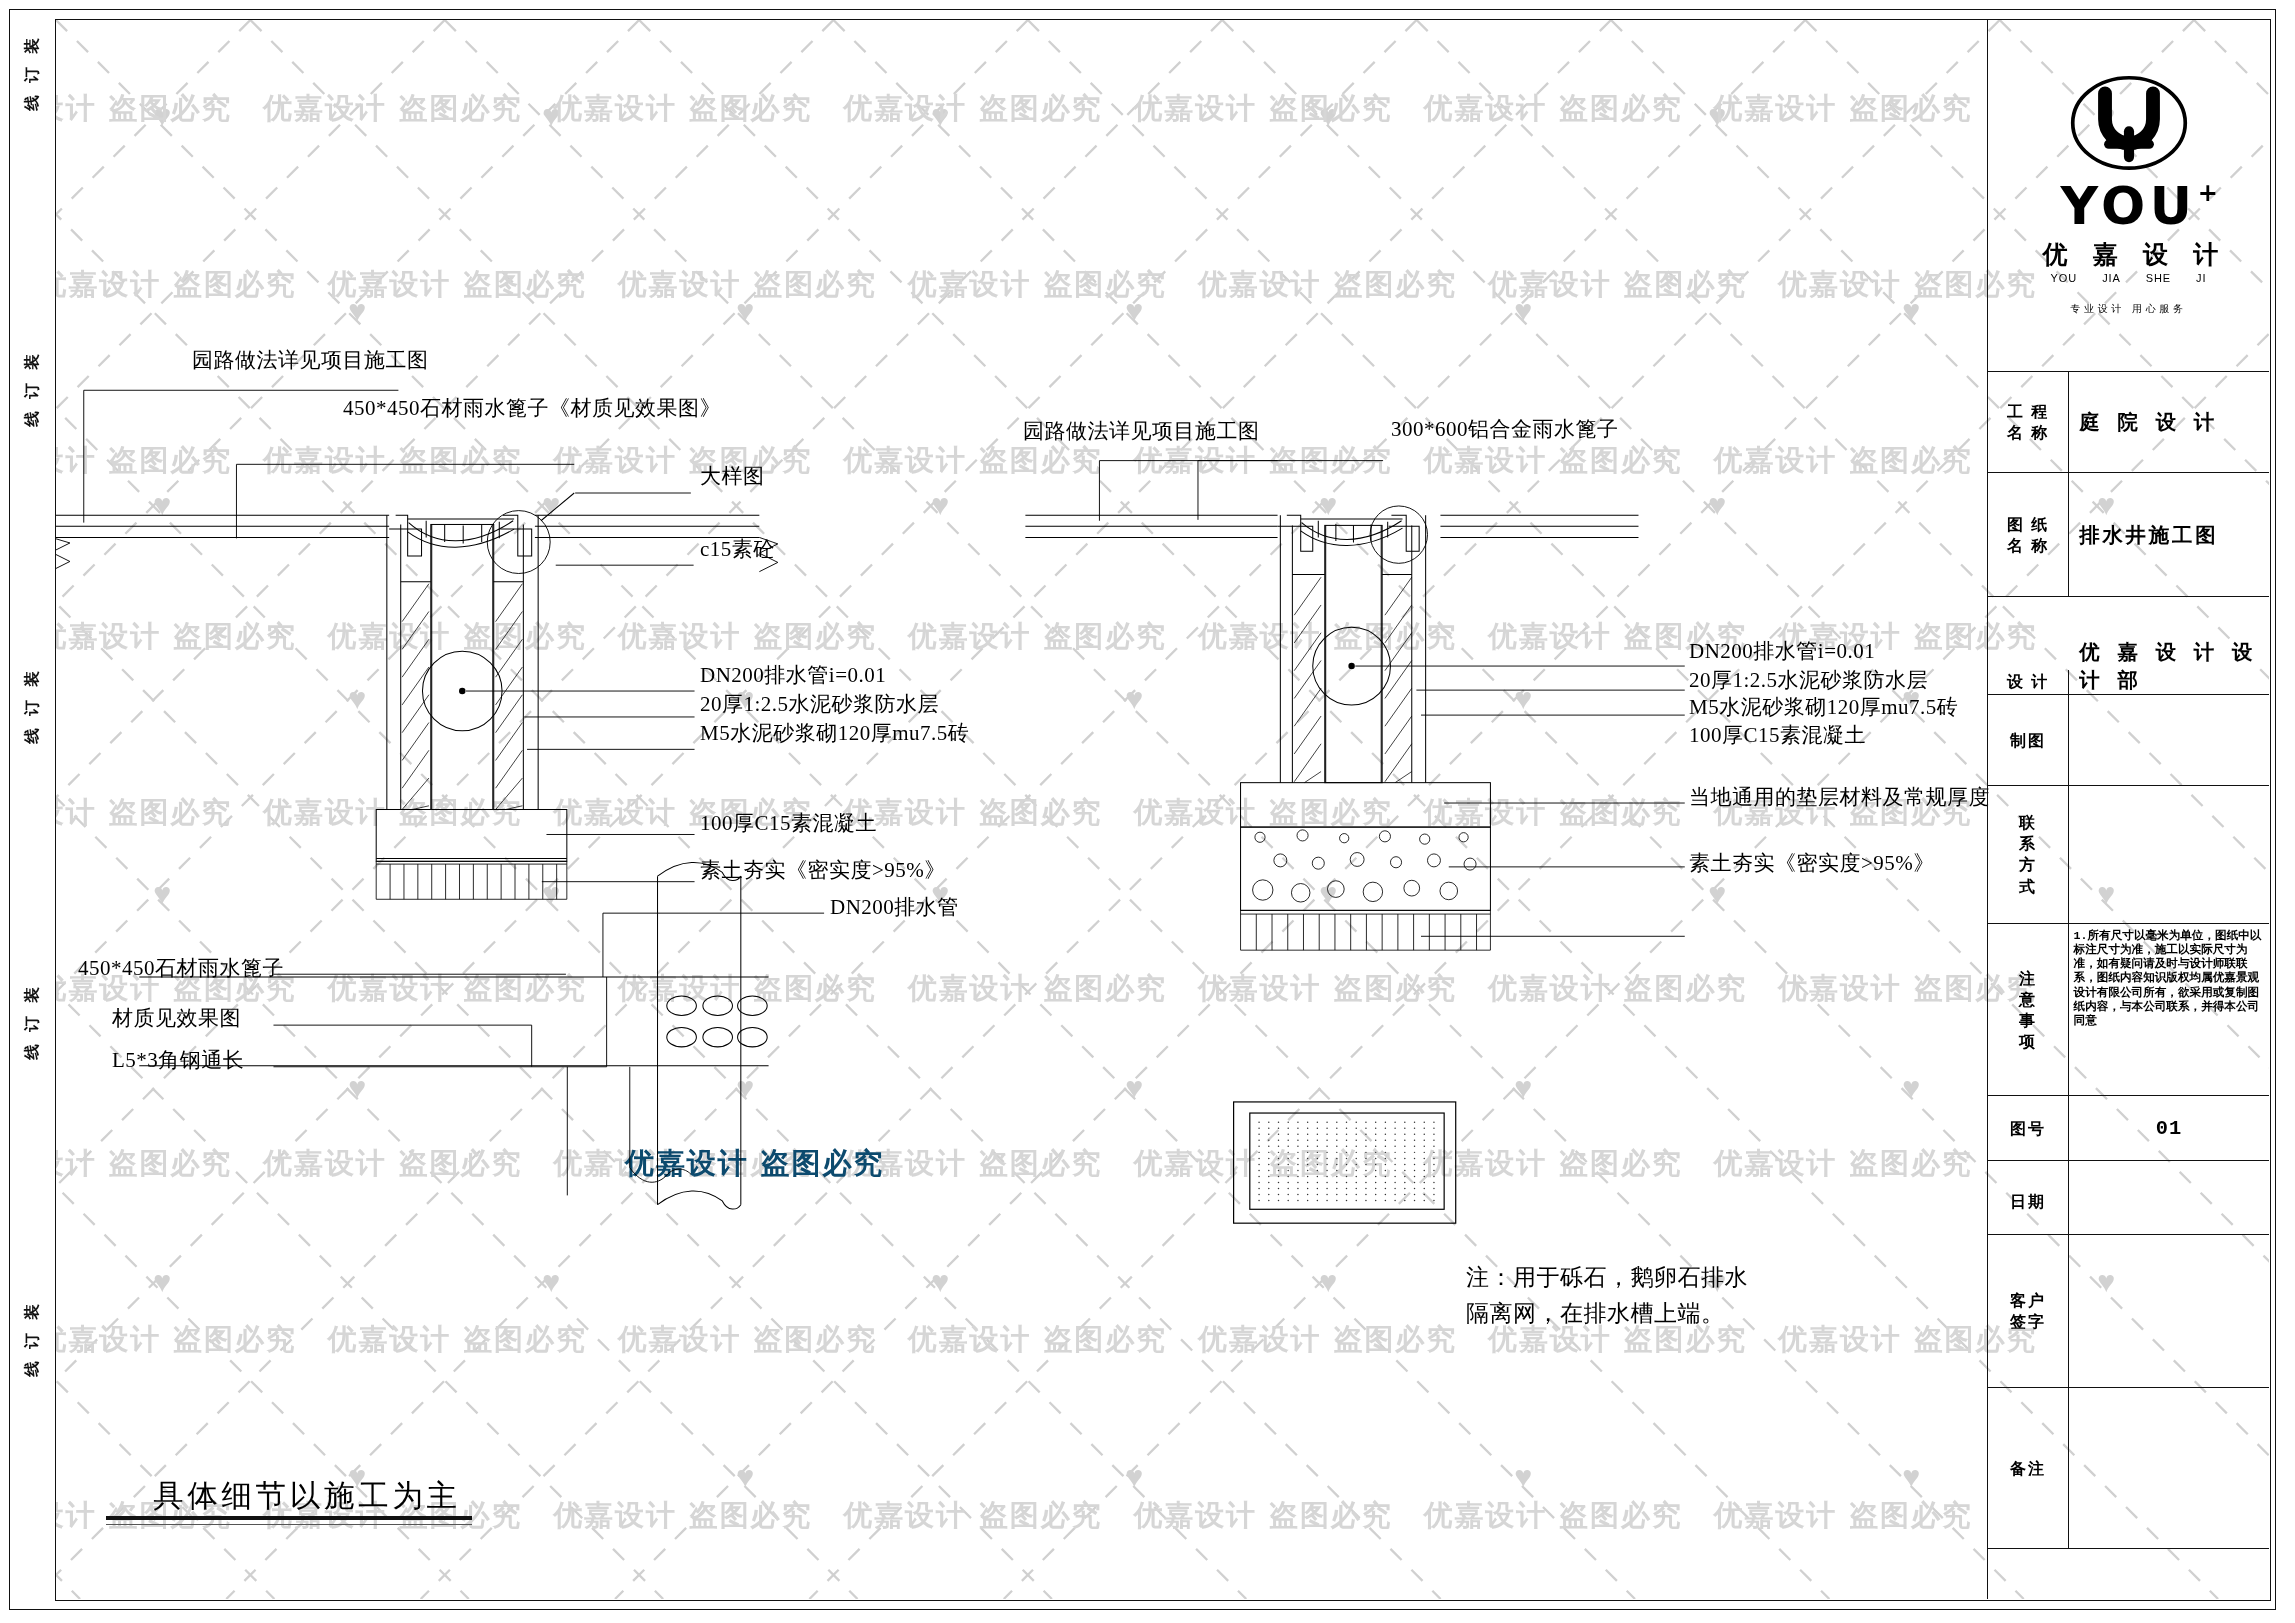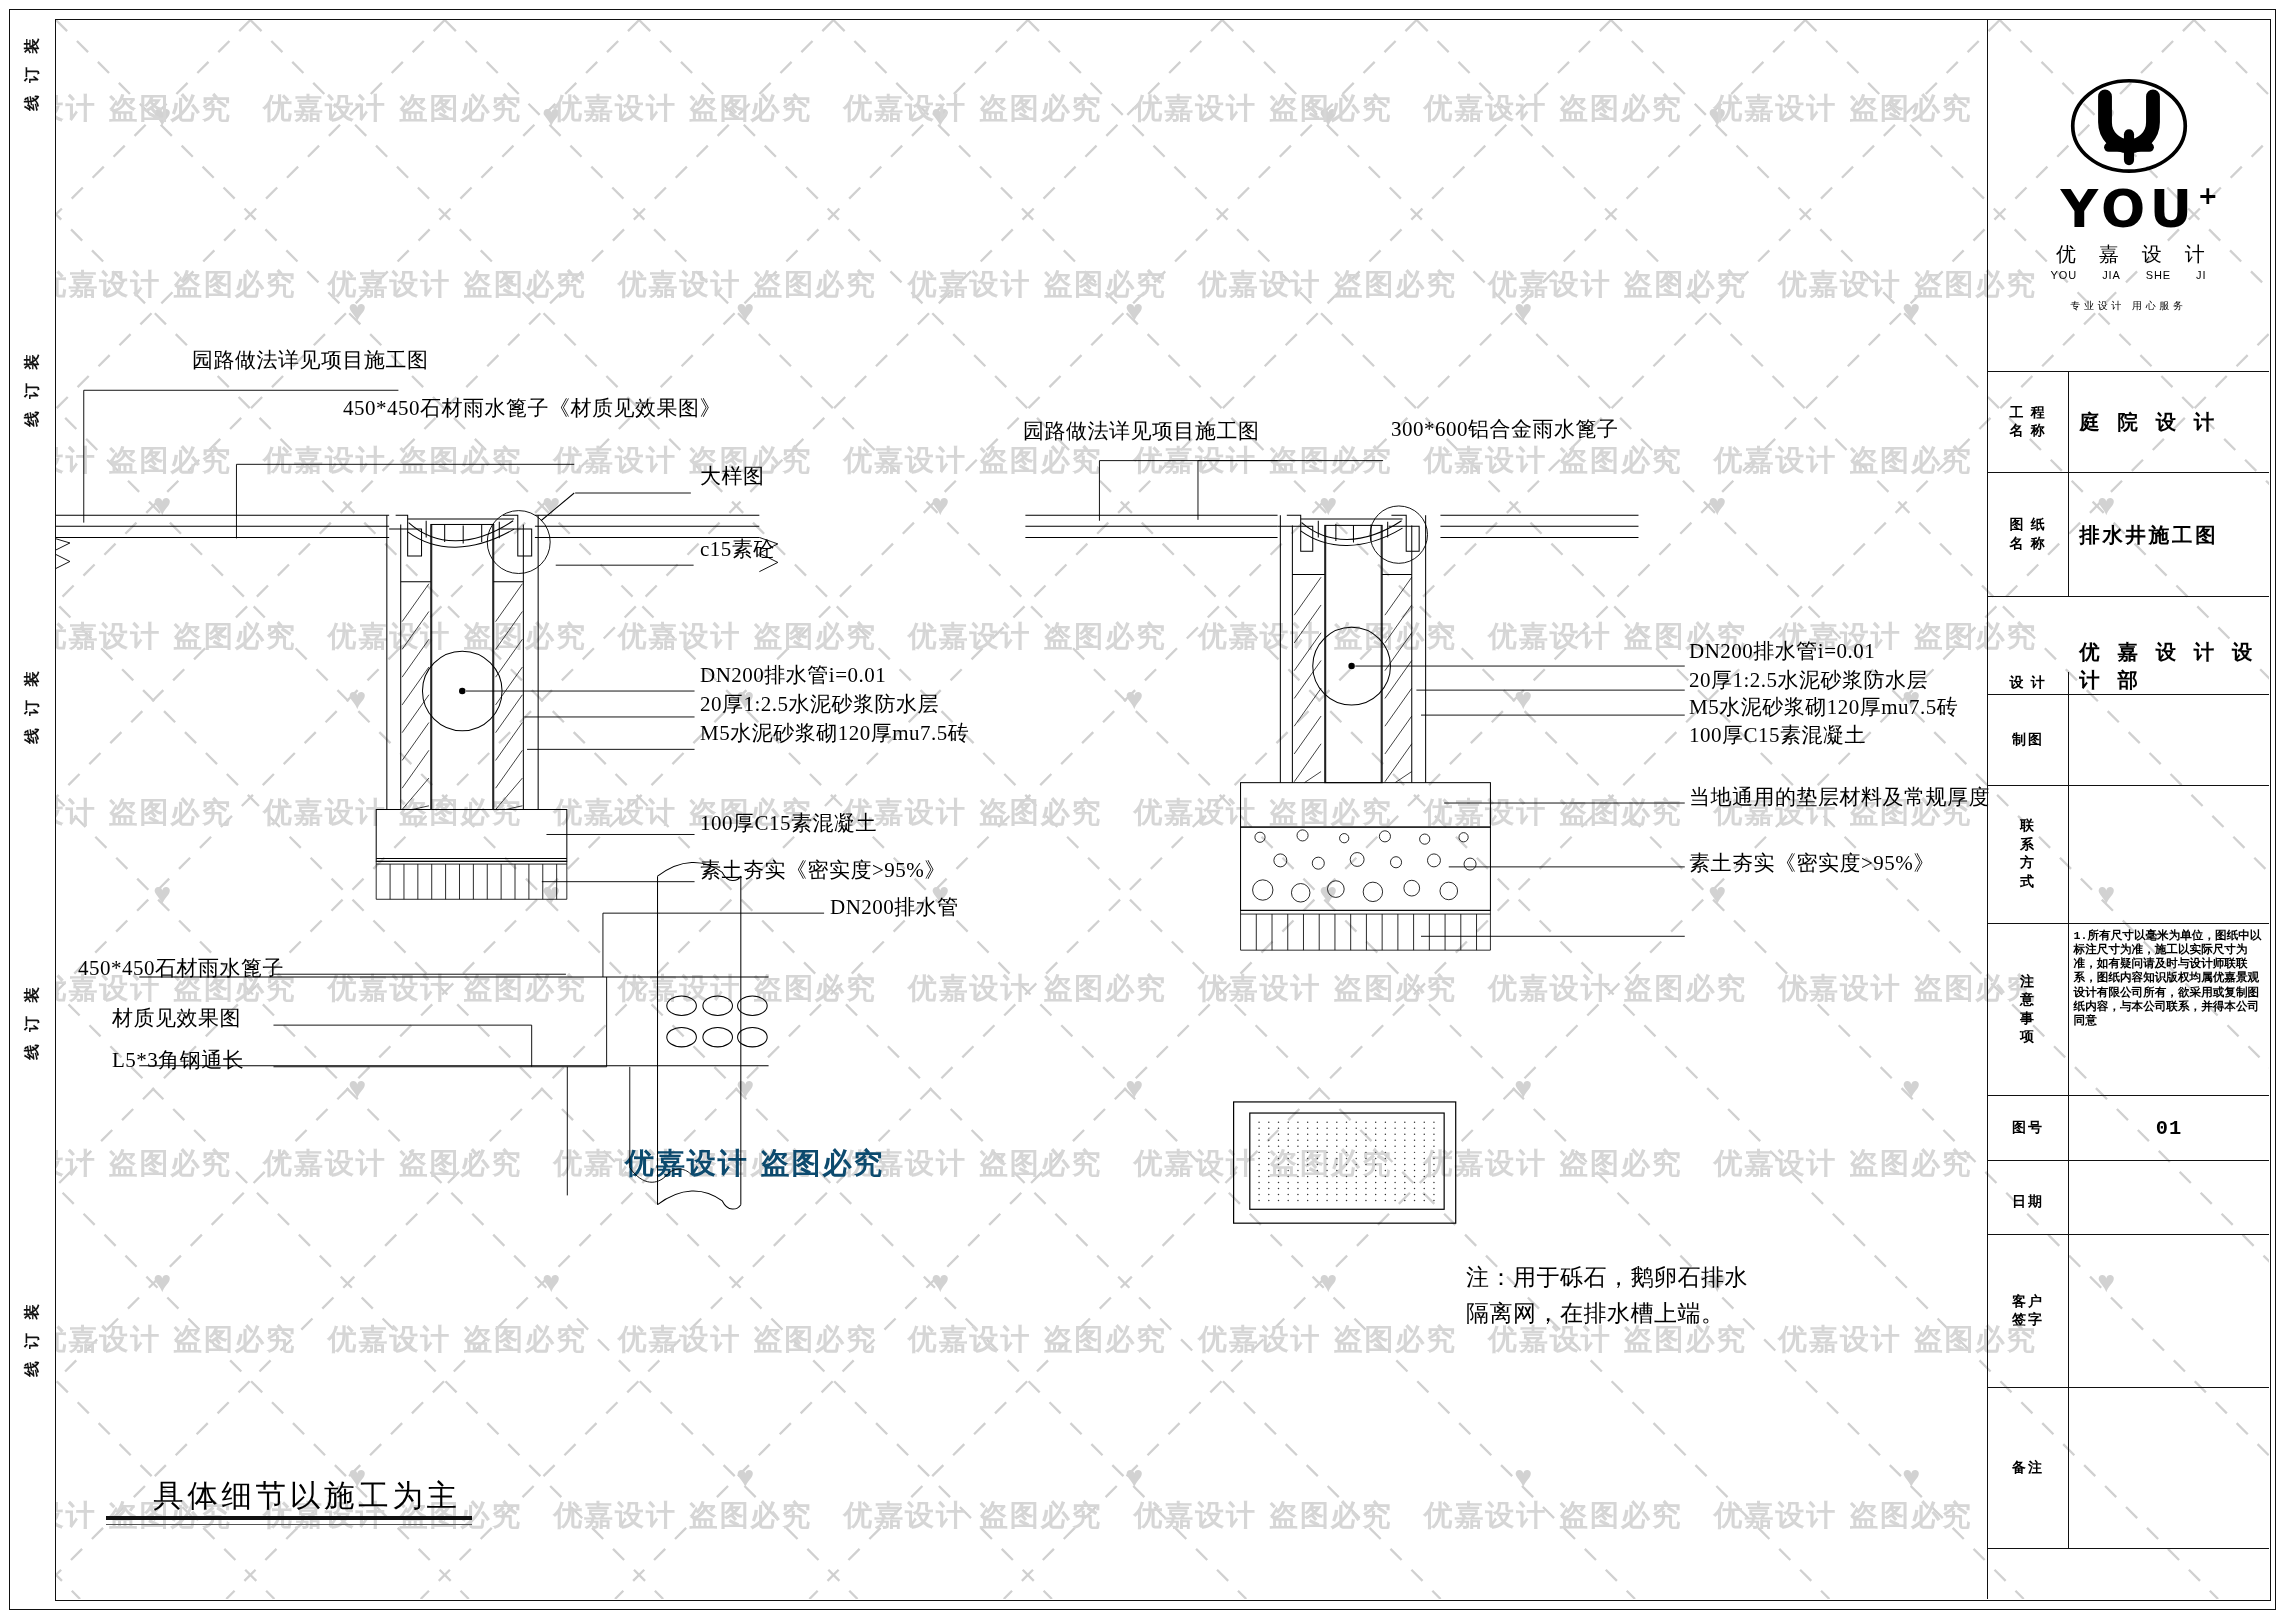--- a/index.html
+++ b/index.html
@@ -42,42 +42,42 @@
   .foot-bar{position:absolute;left:106px;top:1516px;width:366px;height:4.2px;background:#111;}
   .foot-bar2{position:absolute;left:106px;top:1524px;width:366px;height:0.9px;background:#555;}
 
   
   #tb{position:absolute;left:1987px;top:20.4px;width:281px;height:1579px;
       border-left:1.4px solid #111;box-sizing:border-box;}
   .tb-row{position:absolute;left:0;width:281px;box-sizing:border-box;
           border-bottom:0.9px solid #111;display:flex;}
   .tb-key{width:81px;flex:0 0 81px;border-right:0.9px solid #111;
           display:flex;align-items:center;justify-content:center;
-          font-family:Liberation Serif, serif;
-          font-weight:700;font-size:14px;line-height:1.32;text-align:center;
+          font-family:Liberation Sans, sans-serif;
+          font-weight:700;font-size:16px;line-height:1.32;text-align:center;
           letter-spacing:1.9px;box-sizing:border-box;padding:1.9px;}
   .tb-val{flex:1;display:flex;align-items:center;padding-left:10.2px;
           font-family:Liberation Mono, monospace;
           font-weight:700;font-size:20.4px;letter-spacing:2.8px;box-sizing:border-box;}
   .tb-val.center{justify-content:center;padding-left:0;letter-spacing:0.9px;}
   .tb-val.notes{align-items:flex-start;padding:4.6px 3.7px 1.9px 4.6px;
           font-size:11.6px;font-weight:700;line-height:1.22;letter-spacing:0;
           display:block;word-break:break-all;}
 
   
   #tb-logo{position:absolute;left:0;top:0;width:281px;height:352px;
            border-bottom:0.9px solid #111;box-sizing:border-box;
            display:flex;flex-direction:column;align-items:center;justify-content:center;}
   .logo-mark{width:124px;height:107px;}
   .logo-you{font-family:"DejaVu Sans","Liberation Sans",sans-serif;
             font-weight:700;font-size:52px;letter-spacing:4.6px;line-height:1;
             margin-top:-2.8px;position:relative;}
   .logo-you sup{font-size:24px;position:absolute;top:1.9px;right:-26px;}
   .logo-cn{font-family:"DejaVu Sans","Liberation Sans",sans-serif;
-           font-weight:400;font-size:20px;letter-spacing:8.3px;margin-top:6.5px;margin-left:12px;}
+           font-weight:700;font-size:25px;letter-spacing:8.3px;margin-top:6.5px;margin-left:12px;}
   .logo-py{font-family:"Liberation Sans",sans-serif;font-size:11px;
            letter-spacing:0.9px;margin-top:0.9px;display:flex;gap:25px;}
   .logo-slogan{font-family:"DejaVu Sans","Liberation Sans",sans-serif;
            font-size:10px;letter-spacing:3.7px;margin-top:18.5px;}
 </style>
 </head>
 <body>
 
 <div id="sheet">
 

